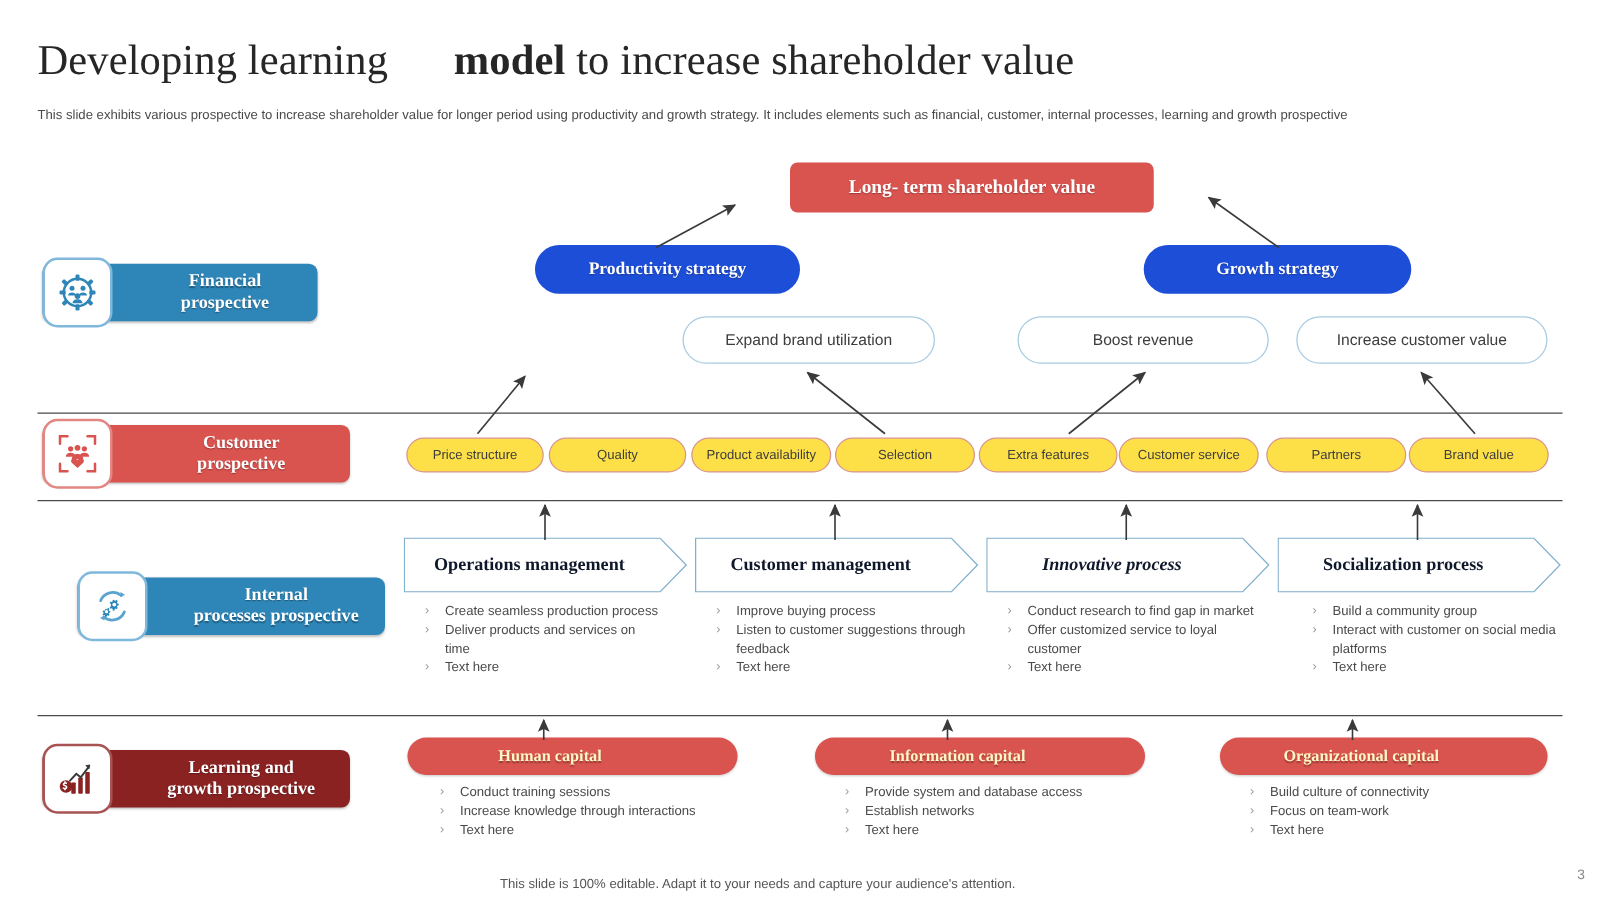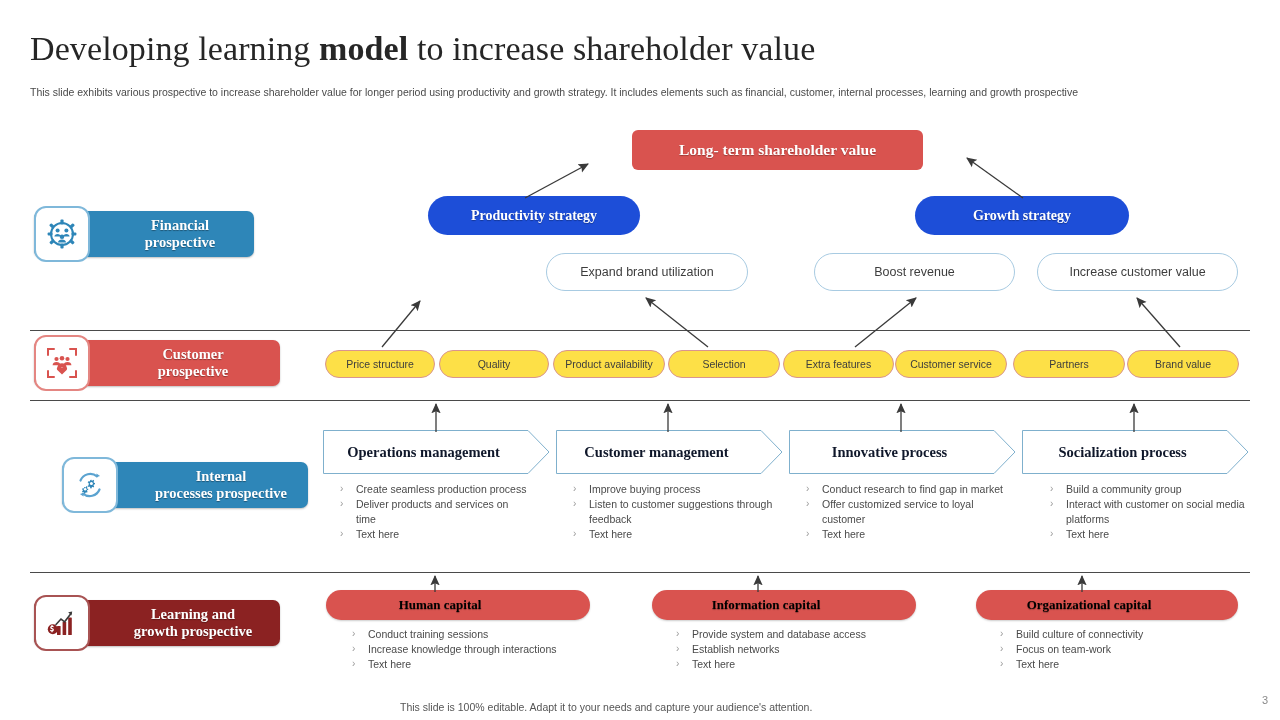--- a/index.html
+++ b/index.html
@@ -10,21 +10,21 @@
   }
   .slide{position:absolute;inset:0;}
 
   
   .title{
     position:absolute;left:30px;top:28px;
     font-family:"Liberation Serif", serif;
     font-size:34px;line-height:42px;color:#262626;font-weight:400;
     letter-spacing:.1px;white-space:nowrap;
   }
-  .title b{font-weight:700;}
+  .title b{font-weight:700;margin-left:44px;}
   .subtitle{
     position:absolute;left:30px;top:85px;width:1225px;
     font-size:10.5px;line-height:14px;color:#4a4a4a;white-space:nowrap;
   }
 
   
   .rule{position:absolute;height:0;border-top:1px solid #4a4a4a;}
 
   
   .persp{position:absolute;height:46px;border-radius:7px;display:flex;align-items:center;}
@@ -78,21 +78,21 @@
   
   .blist{position:absolute;font-size:10.5px;line-height:14.5px;color:#4a4a4a;}
   .blist .bi{display:flex;margin-bottom:.5px;}
   .blist .bi .ch{width:16px;flex:0 0 16px;color:#9a9a9a;font-size:10px;}
   .blist .bi .tx{flex:1;}
 
   
   .capital{
     position:absolute;height:30px;border-radius:15px;background:#d9534f;
     display:flex;align-items:center;
-    font-family:"Liberation Serif", serif;font-weight:700;font-size:13px;color:#000000;
+    font-family:"Liberation Serif", serif;font-weight:700;font-size:13px;color:#fef9c3;
     text-shadow:0 1px 1px rgba(0,0,0,.3);
     box-shadow:0 1px 2px rgba(0,0,0,.2);
   }
   .capital span{width:100%;text-align:center;padding-right:36px;box-sizing:border-box;}
 
   
   .arrows{position:absolute;left:0;top:0;width:1280px;height:720px;pointer-events:none;}
 
   
   .footnote{
@@ -237,21 +237,21 @@
       <path d="M0.5 0.5 H205 L226 22 L205 43.5 H0.5 Z" fill="#ffffff" stroke="#7fb0cd" stroke-width="1"></path>
     </svg>
     <div class="ctext">Operations management</div>
   </div>
   <div class="chev" style="left:556px;top:430px;width:227px;">
     <svg width="227" height="44" viewBox="0 0 227 44" aria-hidden="true">
       <path d="M0.5 0.5 H205 L226 22 L205 43.5 H0.5 Z" fill="#ffffff" stroke="#7fb0cd" stroke-width="1"></path>
     </svg>
     <div class="ctext">Customer management</div>
   </div>
-  <div class="chev" style="left:789px;top:430px;width:227px;">
+  <div class="chev" style="left:789px;top:430px;width:227px;font-style:italic;">
     <svg width="227" height="44" viewBox="0 0 227 44" aria-hidden="true">
       <path d="M0.5 0.5 H205 L226 22 L205 43.5 H0.5 Z" fill="#ffffff" stroke="#7fb0cd" stroke-width="1"></path>
     </svg>
     <div class="ctext">Innovative process</div>
   </div>
   <div class="chev" style="left:1022px;top:430px;width:227px;">
     <svg width="227" height="44" viewBox="0 0 227 44" aria-hidden="true">
       <path d="M0.5 0.5 H205 L226 22 L205 43.5 H0.5 Z" fill="#ffffff" stroke="#7fb0cd" stroke-width="1"></path>
     </svg>
     <div class="ctext">Socialization process</div>

